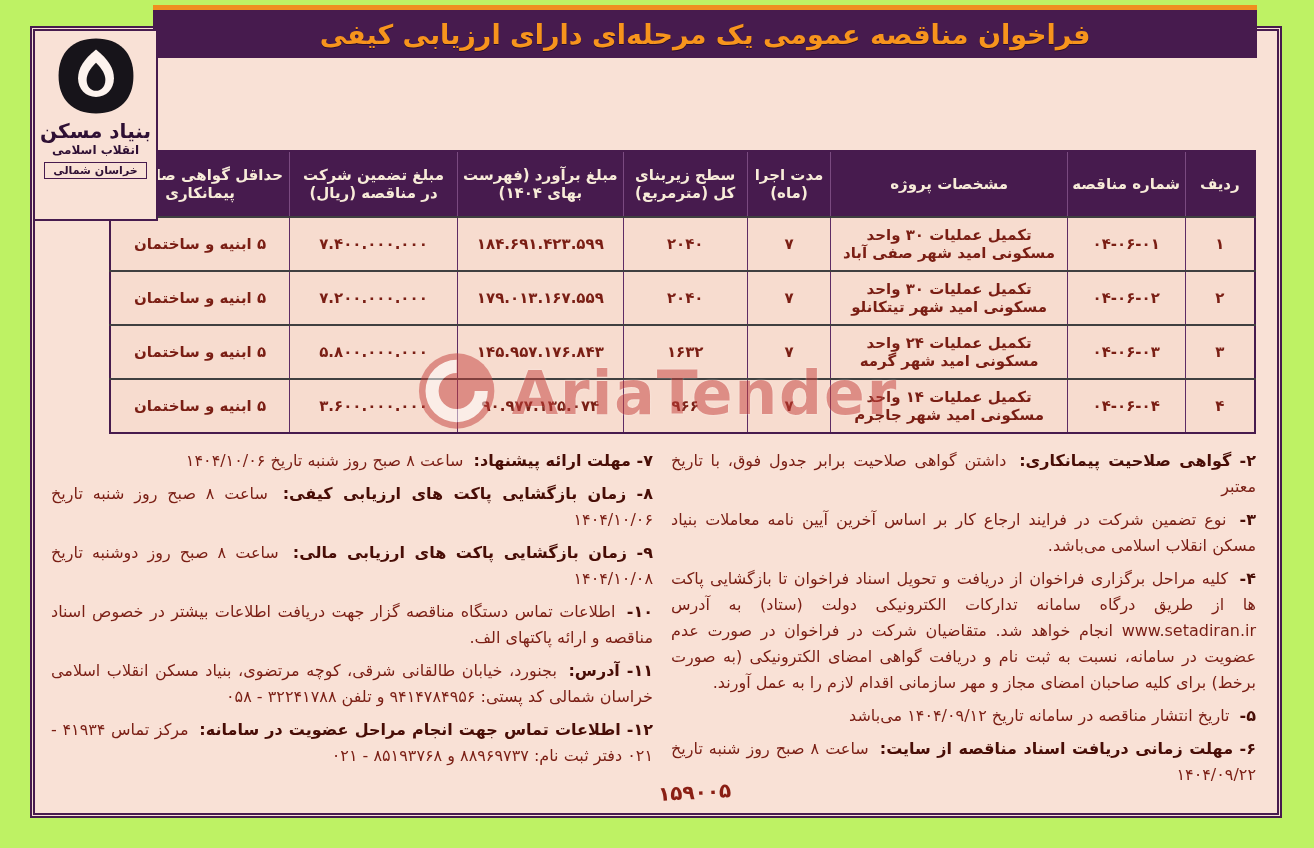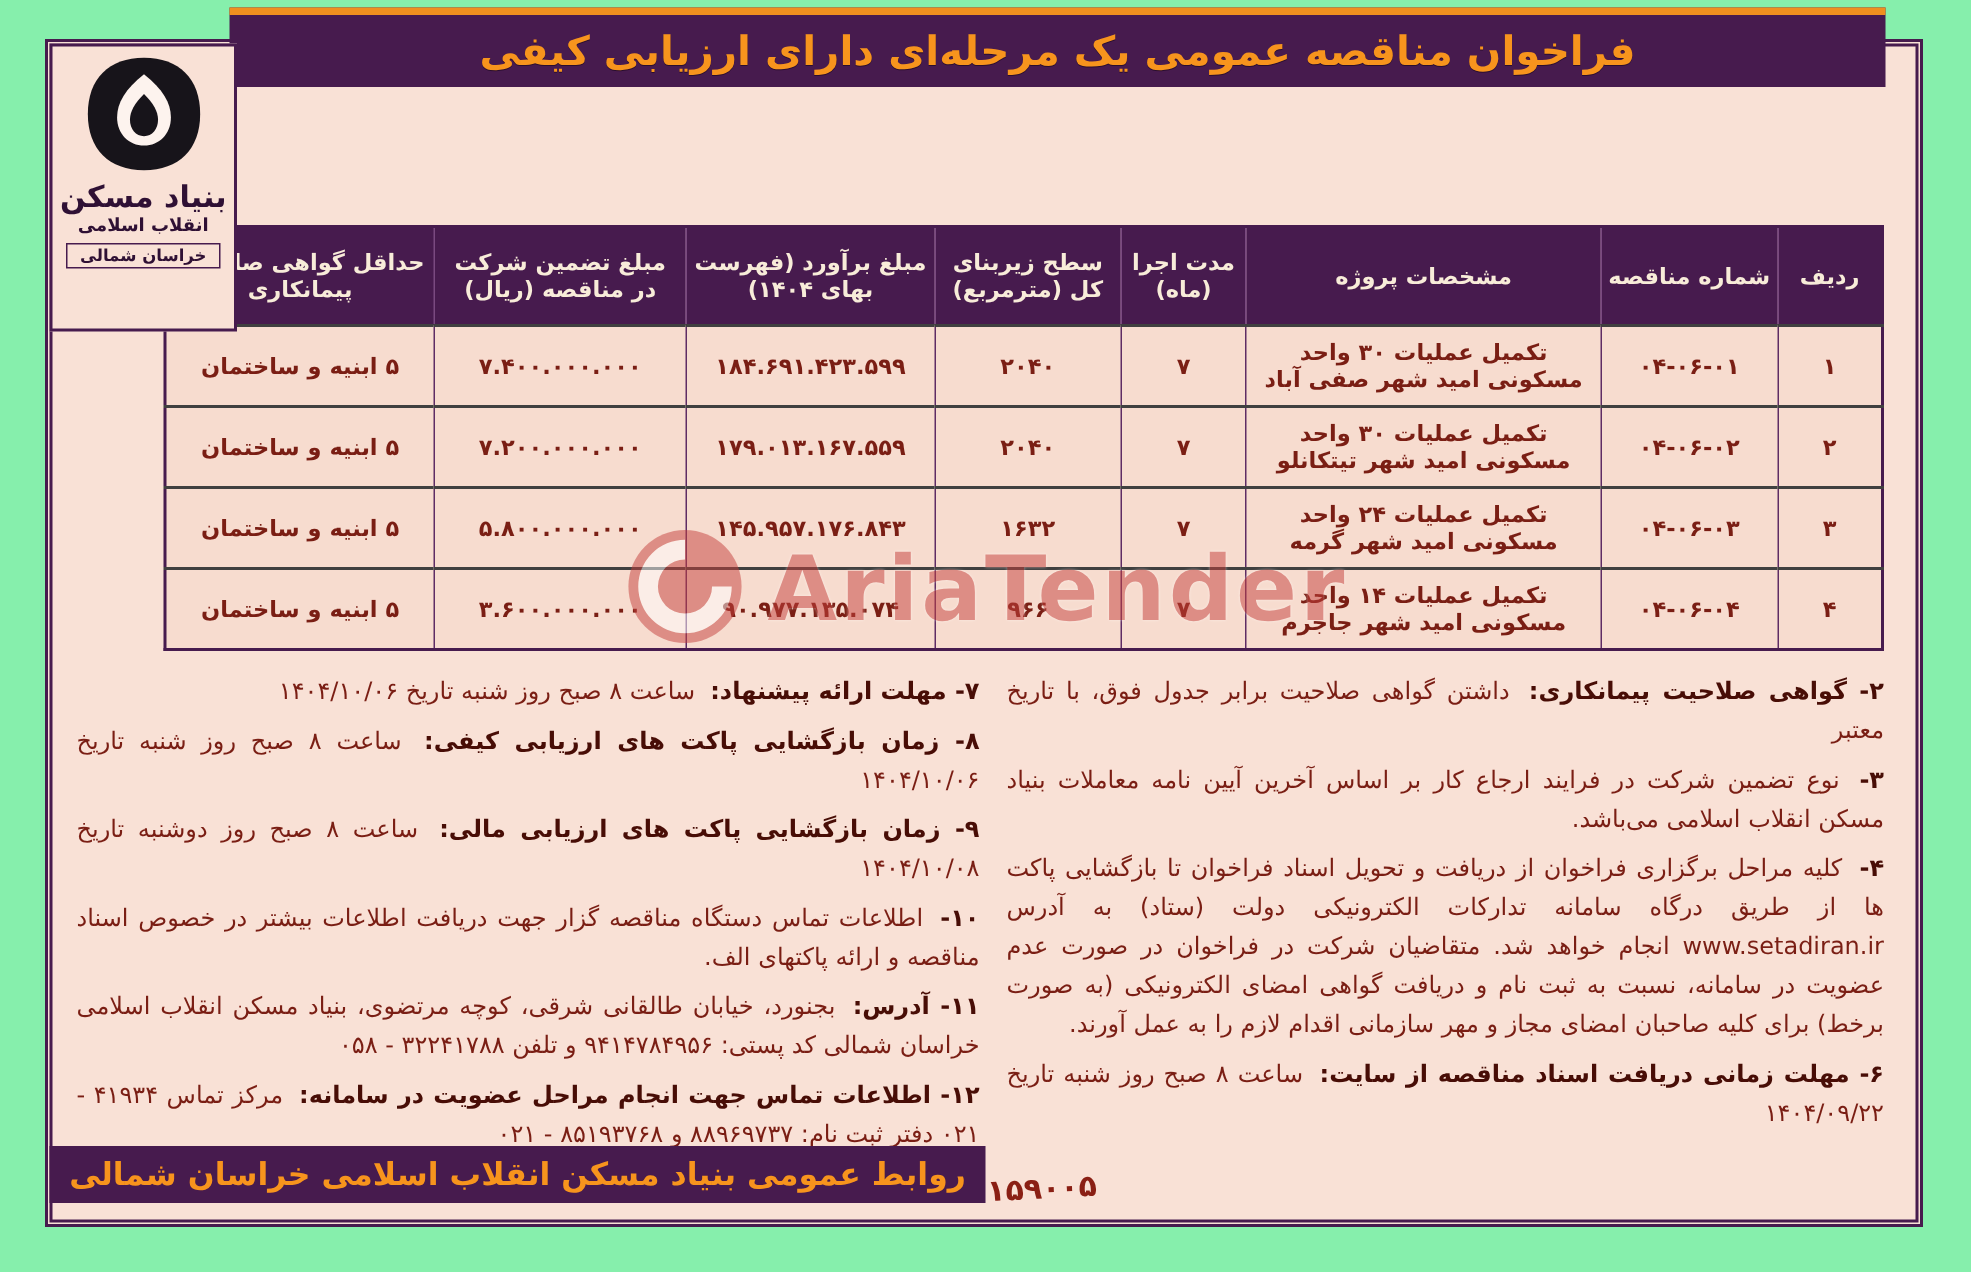--- a/index.html
+++ b/index.html
@@ -3,21 +3,21 @@
 <meta charset="utf-8">
 <style>
   * { margin:0; padding:0; box-sizing:border-box; }
   body {
     font-family:"DejaVu Sans", sans-serif;
     background:#ffffff;
   }
   .page {
     position:relative;
     width:1314px; height:848px;
-    background:#86efac;
+    background:#bef264;
     overflow:hidden;
     direction:rtl;
   }
   .frame {
     position:absolute; left:30px; top:26px;
     width:1252px; height:792px;
     border:5px double #471b4e;
     background:#f9e1d6;
   }
   .title-banner {
@@ -232,20 +232,24 @@
       </div>
       <div class="note">
         <b>۳-</b>
         <span>نوع تضمین شرکت در فرایند ارجاع کار بر اساس آخرین آیین نامه معاملات بنیاد مسکن انقلاب اسلامی می‌باشد.</span>
       </div>
       <div class="note">
         <b>۴-</b>
         <span>کلیه مراحل برگزاری فراخوان از دریافت و تحویل اسناد فراخوان تا بازگشایی پاکت ها از طریق درگاه سامانه تدارکات الکترونیکی دولت (ستاد) به آدرس www.setadiran.ir انجام خواهد شد. متقاضیان شرکت در فراخوان در صورت عدم عضویت در سامانه، نسبت به ثبت نام و دریافت گواهی امضای الکترونیکی (به صورت برخط) برای کلیه صاحبان امضای مجاز و مهر سازمانی اقدام لازم را به عمل آورند.</span>
       </div>
       <div class="note">
+        <b>۵-</b>
+        <span>تاریخ انتشار مناقصه در سامانه تاریخ ۱۴۰۴/۰۹/۱۲ می‌باشد</span>
+      </div>
+      <div class="note">
         <b>۶- مهلت زمانی دریافت اسناد مناقصه از سایت:</b>
         <span>ساعت ۸ صبح روز شنبه تاریخ ۱۴۰۴/۰۹/۲۲</span>
       </div>
     </div>
     <div class="notes-col-left">
       <div class="note">
         <b>۷- مهلت ارائه پیشنهاد:</b>
         <span>ساعت ۸ صبح روز شنبه تاریخ ۱۴۰۴/۱۰/۰۶</span>
       </div>
       <div class="note">
@@ -264,23 +268,20 @@
         <b>۱۱- آدرس:</b>
         <span>بجنورد، خیابان طالقانی شرقی، کوچه مرتضوی، بنیاد مسکن انقلاب اسلامی خراسان شمالی کد پستی: ۹۴۱۴۷۸۴۹۵۶ و تلفن ۳۲۲۴۱۷۸۸ - ۰۵۸</span>
       </div>
       <div class="note">
         <b>۱۲- اطلاعات تماس جهت انجام مراحل عضویت در سامانه:</b>
         <span>مرکز تماس ۴۱۹۳۴ - ۰۲۱ دفتر ثبت نام: ۸۸۹۶۹۷۳۷ و ۸۵۱۹۳۷۶۸ - ۰۲۱</span>
       </div>
     </div>
   </div>
 
-  <div class="footer-banner">
-    <span>روابط عمومی بنیاد مسکن انقلاب اسلامی خراسان شمالی</span>
-  </div>
 
   <div class="doc-code">۱۵۹۰۰۵</div>
 
   <div class="watermark">
     <span>
       <svg viewBox="0 0 100 100" width="82" height="82">
         <circle cx="50" cy="50" r="46" fill="#c5403d"></circle>
         <path d="M50 12 A38 38 0 1 0 88 50 L72 50 A22 22 0 1 1 50 28 Z" fill="#ffffff"></path>
       </svg>
     </span>

